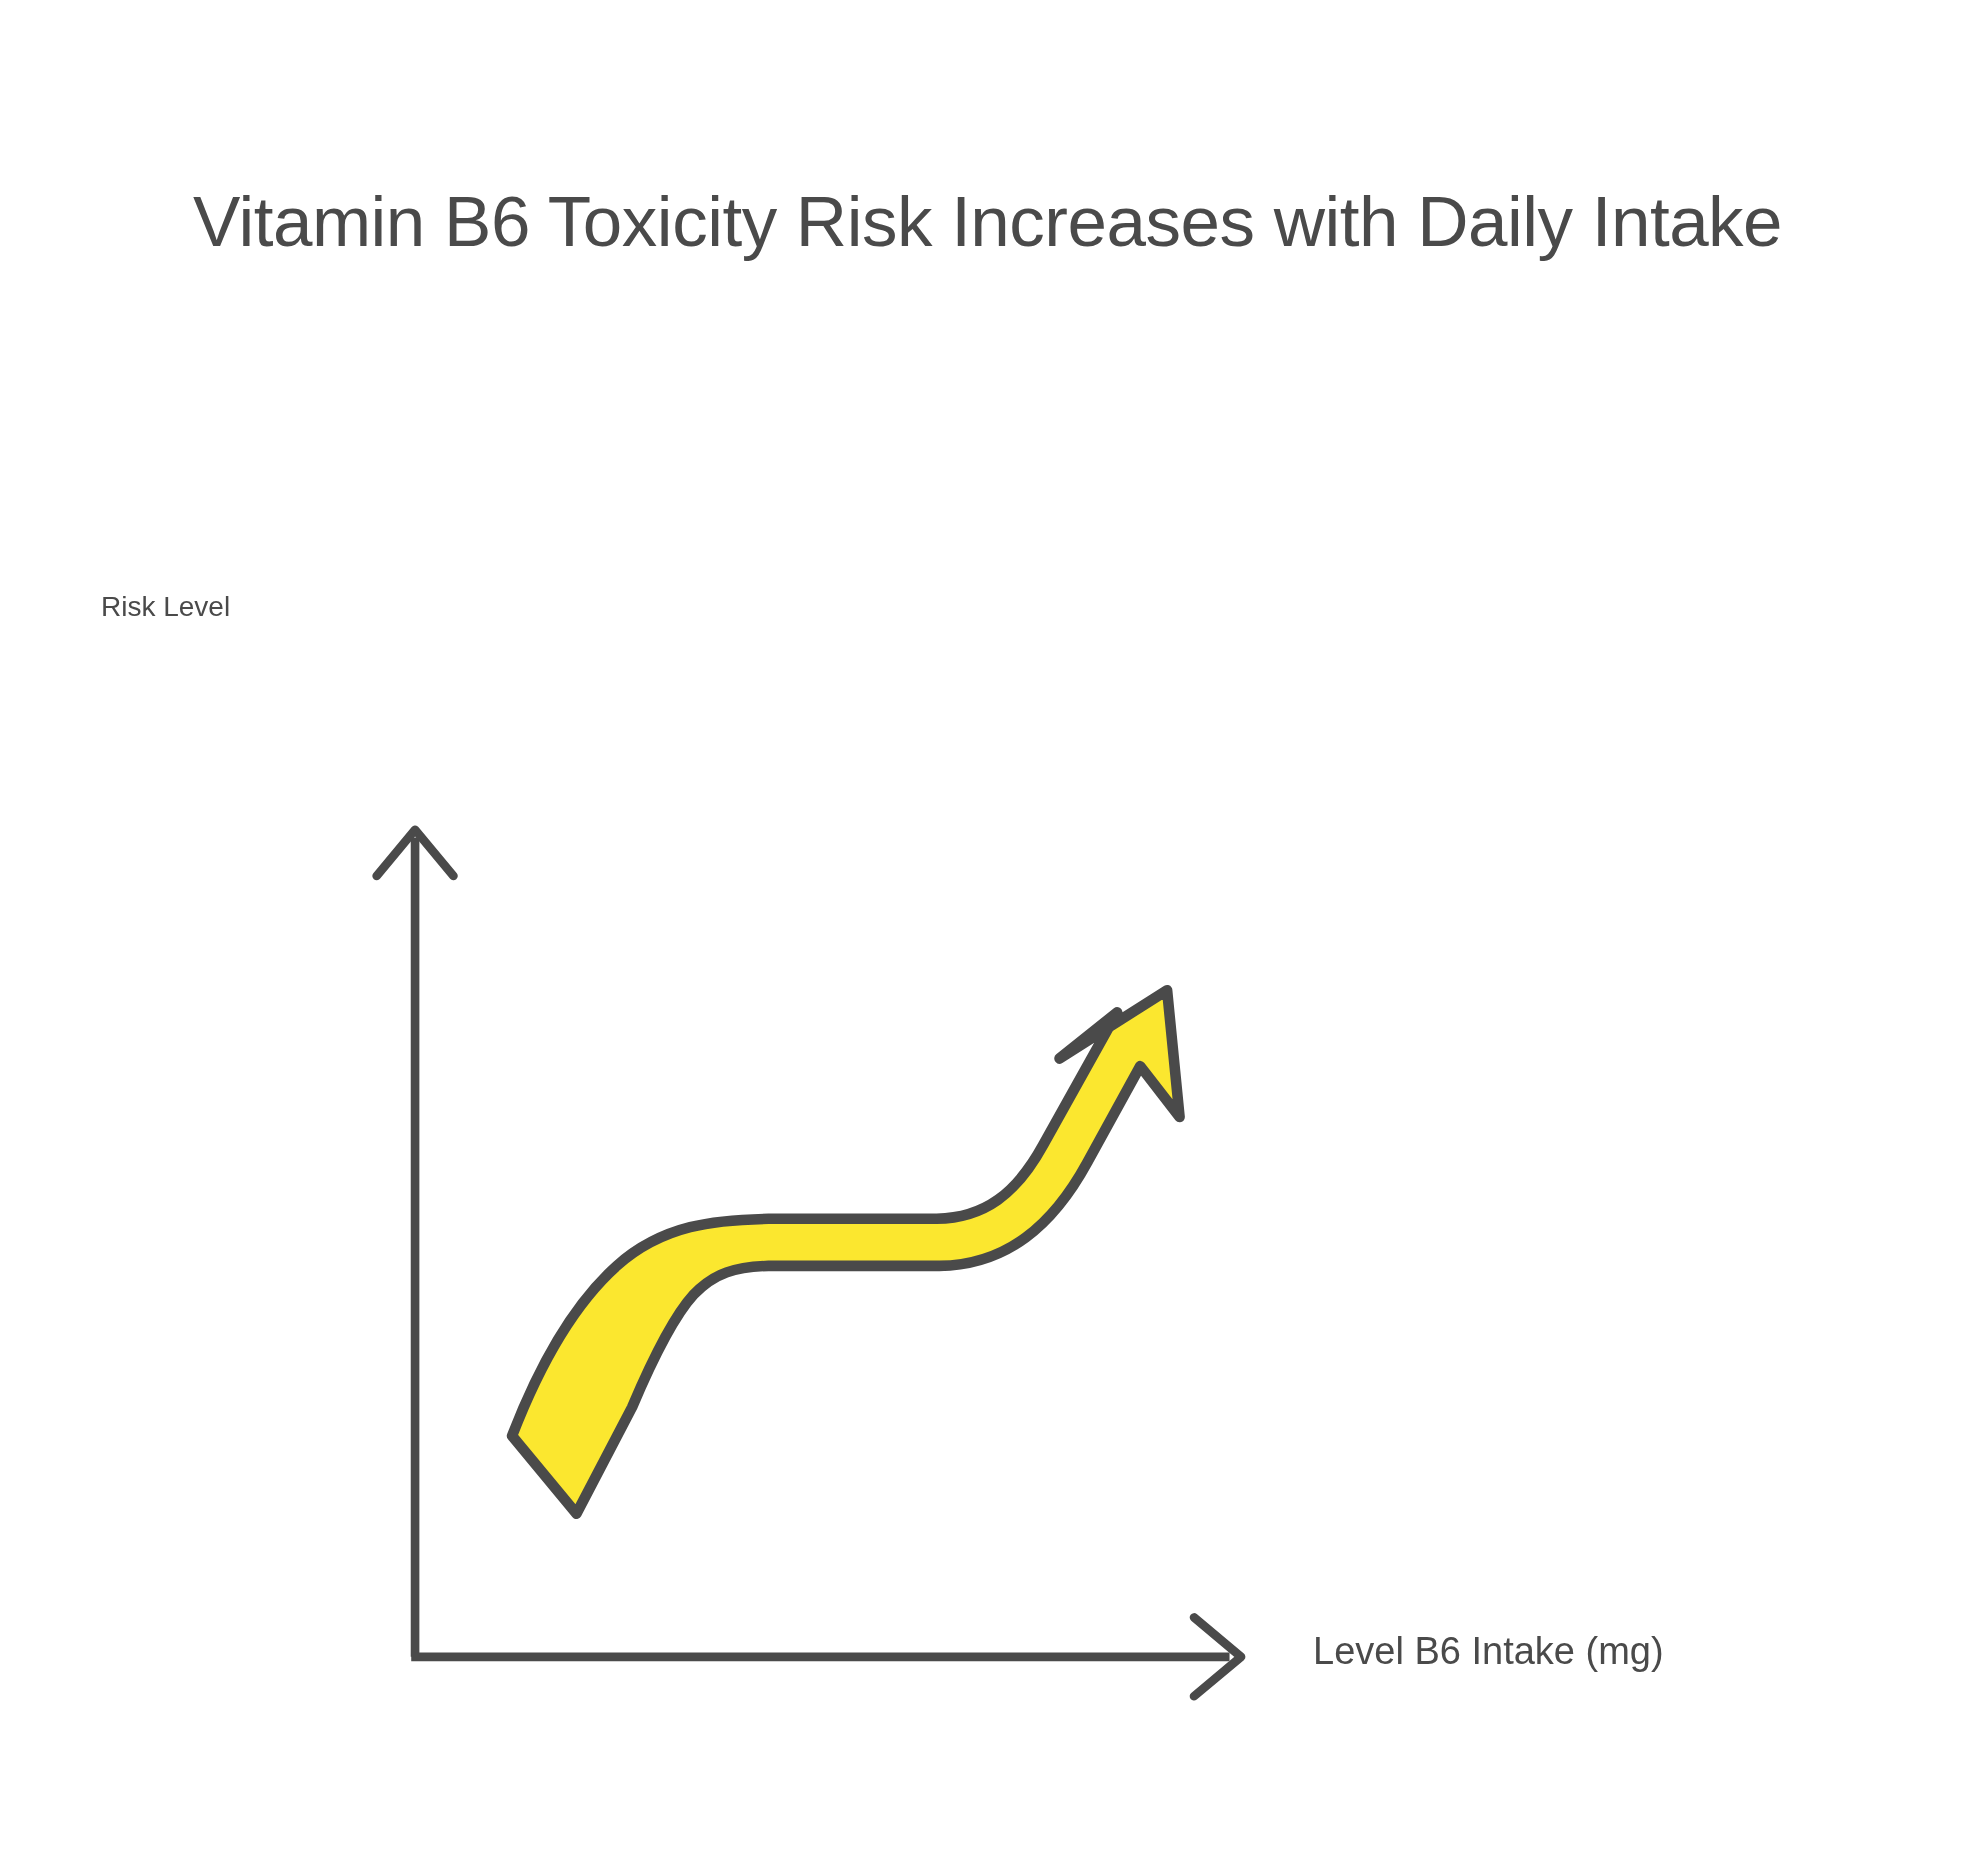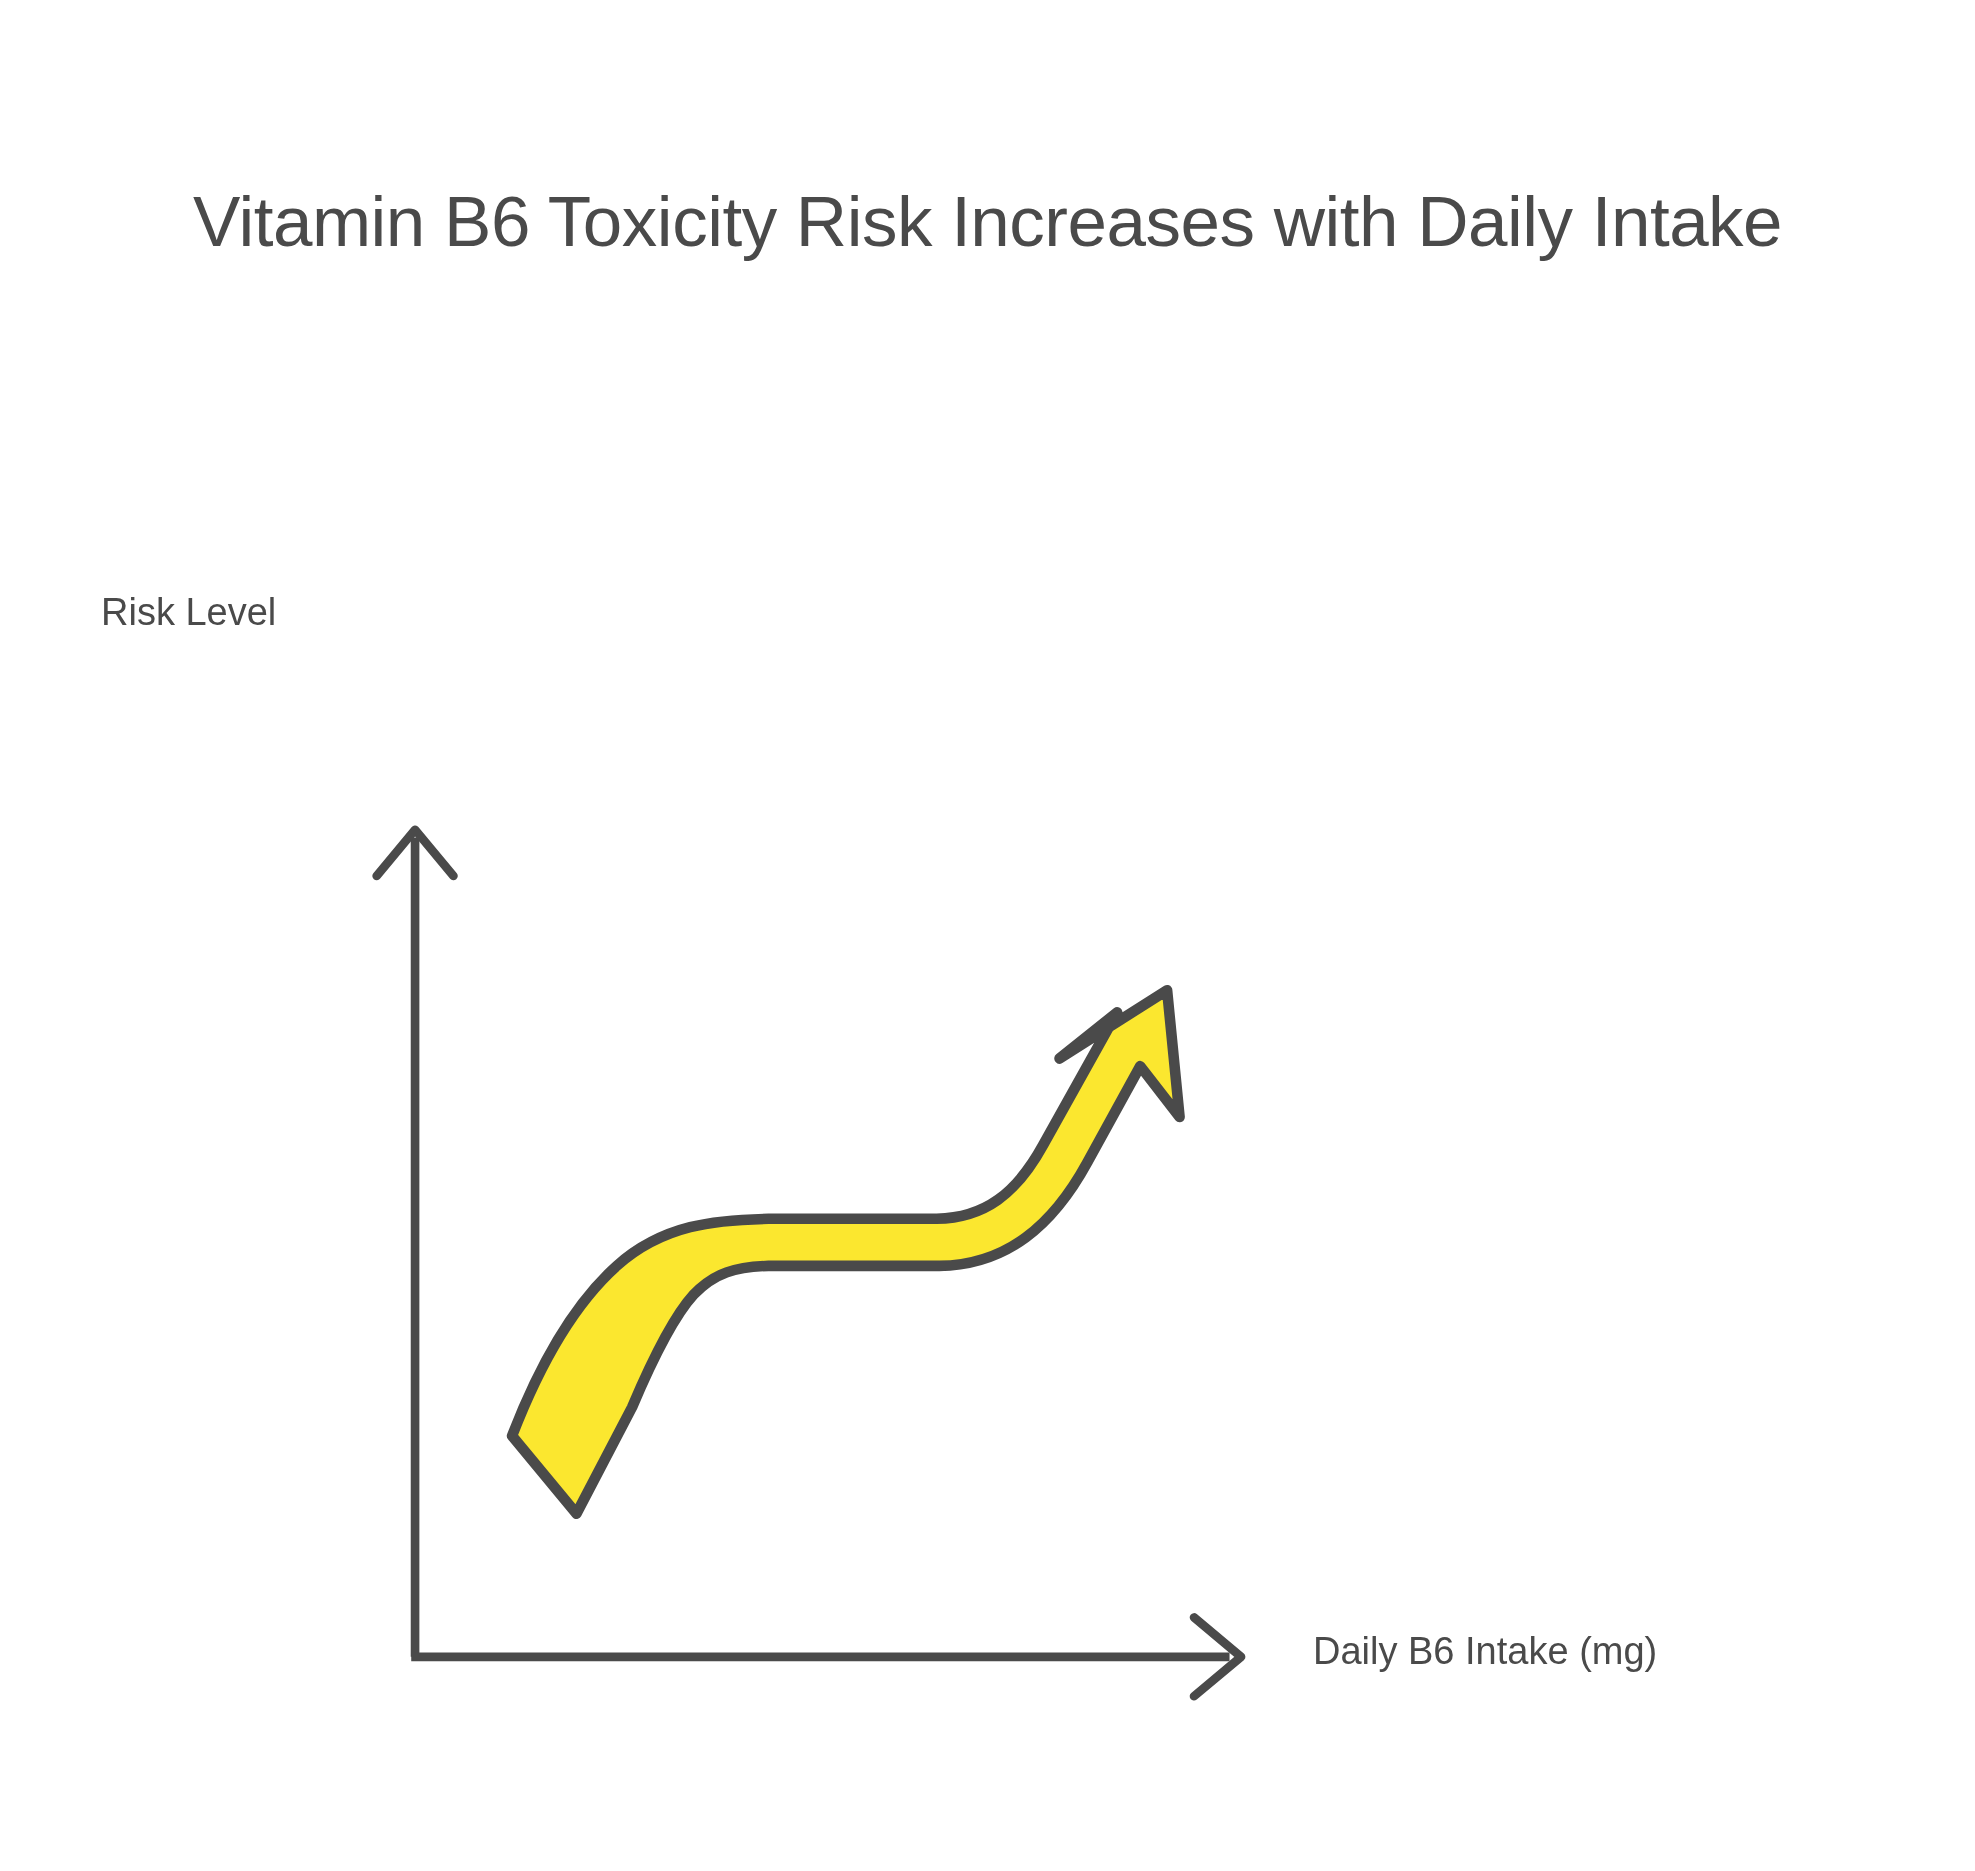--- a/index.html
+++ b/index.html
@@ -28,21 +28,21 @@
     line-height: 1.45;
     font-weight: normal;
     color: #4a4a4a;
     letter-spacing: -0.5px;
   }
   
   #y-axis-label {
     position: absolute;
     left: 101px;
     top: 591px;
-    font-size: 38px;
+    font-size: 28px;
     color: #4a4a4a;
     white-space: nowrap;
   }
   #x-axis-label {
     position: absolute;
     left: 1313px;
     top: 1630px;
     font-size: 38px;
     color: #4a4a4a;
     white-space: nowrap;
@@ -58,21 +58,21 @@
 </style>
 </head>
 <body>
 
 <div id="page">
 
   <div id="title">Vitamin B6 Toxicity Risk Increases with Daily Intake</div>
 
   <div id="y-axis-label">Risk Level</div>
 
-  <div id="x-axis-label">Daily B6 Intake (mg)</div>
+  <div id="x-axis-label">Level B6 Intake (mg)</div>
 
   <svg id="chart-svg" viewBox="0 0 2056 1948" xmlns="http://www.w3.org/2000/svg">
 
     <line x1="432" y1="1725" x2="432" y2="872" stroke="#4a4a4a" stroke-width="9" stroke-linecap="butt"></line>
 
     <polyline points="392,912 432,864 472,912" fill="none" stroke="#4a4a4a" stroke-width="9" stroke-linecap="round" stroke-linejoin="round"></polyline>
 
     <line x1="428" y1="1725" x2="1280" y2="1725" stroke="#4a4a4a" stroke-width="9" stroke-linecap="butt"></line>
 
     <polyline points="1243,1684 1292,1725 1243,1766" fill="none" stroke="#4a4a4a" stroke-width="9" stroke-linecap="round" stroke-linejoin="round"></polyline>

